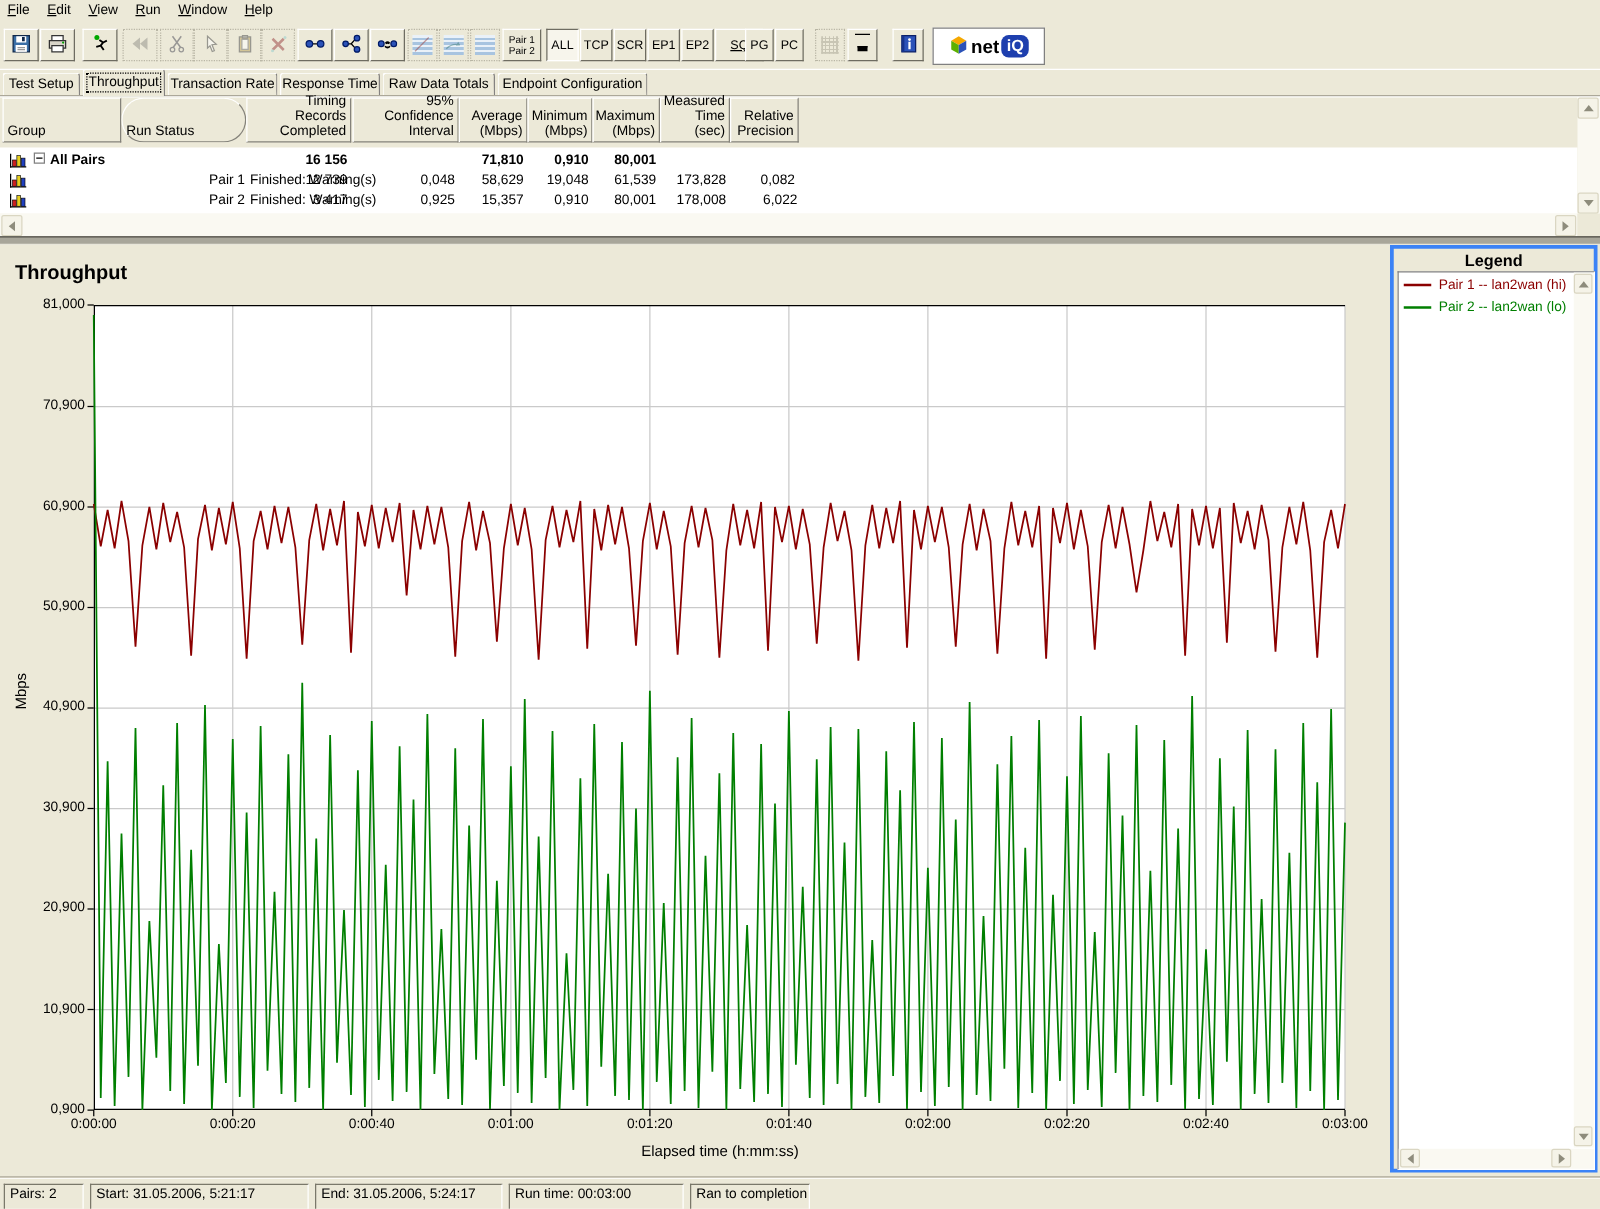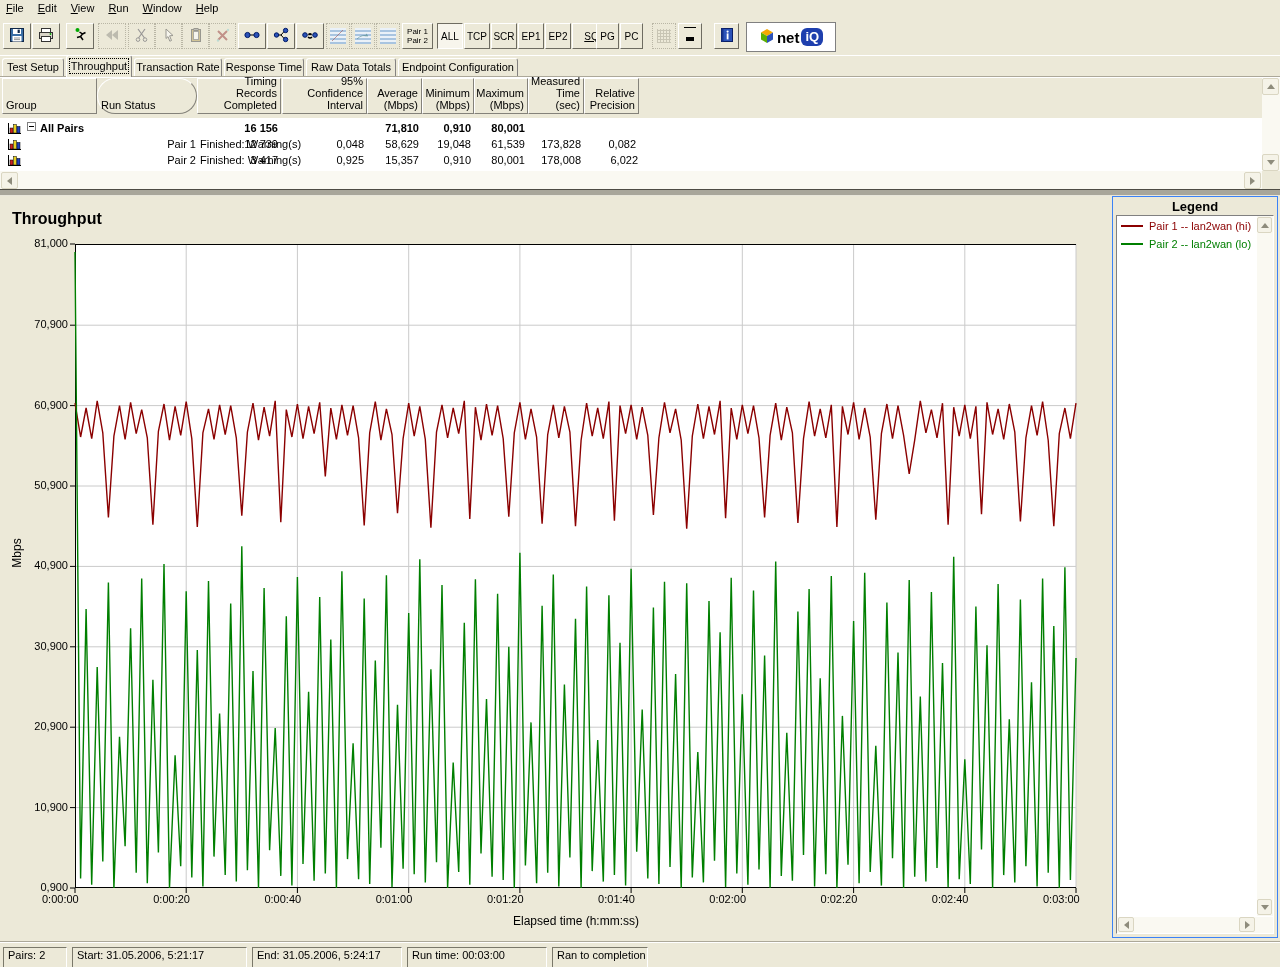--- a/index.html
+++ b/index.html
@@ -50,26 +50,26 @@
   .tri-right{width:0;height:0;border-top:4px solid transparent;border-bottom:4px solid transparent;border-left:5px solid #8E8C7C;}
 
   #splitter{position:absolute;left:0;top:189px;width:1280px;height:7px;background:#A8A69A;border-top:1px solid #4E4C44;border-bottom:1px solid #E8E6DA;box-sizing:border-box;}
 
   
   #chart-panel{position:absolute;left:0;top:196px;width:1110px;height:742px;background:#ECE9D8;}
   #chart-title{position:absolute;left:12px;top:14px;font-size:16px;font-weight:bold;}
   #plot-box{position:absolute;left:75px;top:48px;width:1001px;height:644px;background:#FFFFFF;}
   #plot-svg{overflow:visible;display:block;}
   .ytick{position:absolute;left:4px;width:64px;text-align:right;font-size:11px;}
-  .xtick{position:absolute;top:697px;width:66px;font-size:11px;}
+  .xtick{position:absolute;top:697px;width:66px;text-align:center;font-size:11px;}
   #ylabel{position:absolute;left:-8px;top:350px;width:50px;text-align:center;transform:rotate(-90deg);font-size:12px;}
   #xlabel{position:absolute;left:486px;top:718px;width:180px;text-align:center;font-size:12px;}
 
   
-  #legend-panel{position:absolute;left:1112px;top:196px;width:166px;height:742px;background:#ECE9D8;border:1px solid #3b82f6;box-sizing:border-box;}
+  #legend-panel{position:absolute;left:1112px;top:196px;width:166px;height:742px;background:#ECE9D8;border:3px solid #3b82f6;box-sizing:border-box;}
   #legend-title{text-align:center;font-weight:bold;font-size:13px;padding-top:2px;}
   #legend-box{position:absolute;left:3px;top:18px;width:158px;height:719px;background:#FFFFFF;border:1px solid;border-color:#808080 #FFFFFF #FFFFFF #808080;box-sizing:border-box;}
   .legend-entry{position:relative;height:16px;margin:2px 0 0 4px;display:flex;align-items:center;}
   .legend-swatch{width:22px;height:2px;margin-right:6px;flex:none;}
 
   
   #statusbar{position:absolute;left:0;top:941px;width:1280px;height:26px;background:#ECE9D8;border-top:1px solid #ACA899;box-shadow:inset 0 1px 0 #FFFFFF;}
   .status-cell{position:absolute;top:5px;height:21px;box-sizing:border-box;background:#ECE9D8;border:1px solid;border-color:#7A786A #FFFFFF #FFFFFF #7A786A;padding:1px 4px;white-space:nowrap;overflow:hidden;}
 
   .chk{background-image:repeating-linear-gradient(0deg,#A8C4E0 0 2px,#EAF1F8 2px 4px),repeating-linear-gradient(90deg,rgba(168,196,224,.7) 0 2px,rgba(234,241,248,.4) 2px 4px);width:16px;height:16px;}

